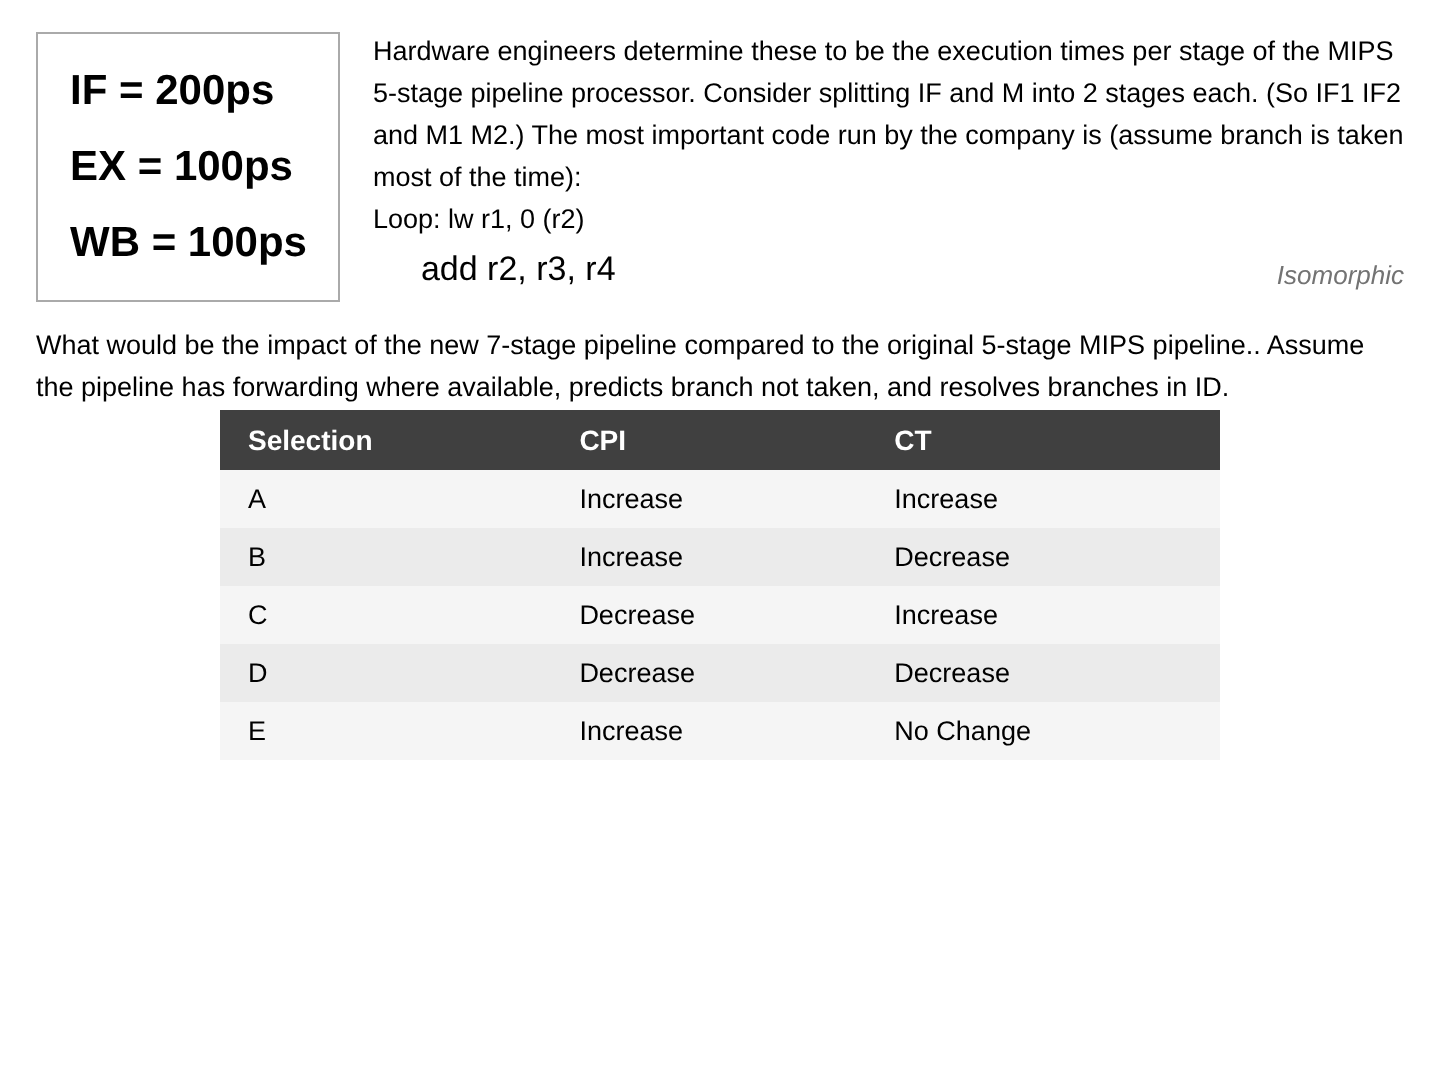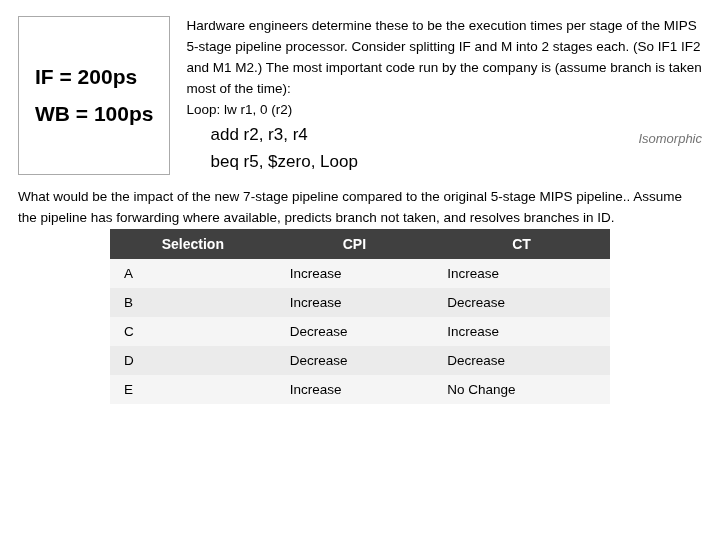--- a/index.html
+++ b/index.html
@@ -59,21 +59,21 @@
       width: 100%;
     }
 
     thead tr {
       background: #404040;
       color: #fff;
     }
 
     thead th {
       padding: 7px 14px;
-      text-align: center;
+      text-align: left;
       font-size: 14px;
       font-weight: bold;
     }
 
     tbody tr {
       background: #f5f5f5;
     }
 
     tbody tr:nth-child(even) {
       background: #ebebeb;
@@ -86,49 +86,49 @@
     }
 
     .code-block {
       margin-left: 24px;
       line-height: 1.6;
       font-size: 17px;
     }
 
     .inline-row {
       display: flex;
-      align-items: center;
+      align-items: flex-end;
       gap: 24px;
     }
 
     .loop-text {
       flex: 1;
     }
   </style>
 </head>
 <body>
 
 <div class="page">
 
   <div class="top-section">
 
     <div class="stage-box">
       <span>IF = 200ps</span>
+      <span>EX = 100ps</span>
       <span>WB = 100ps</span>
     </div>
 
     <div class="right-text">
       <span>Hardware engineers determine these to be the execution times per stage of the MIPS 5-stage pipeline processor. Consider splitting IF and M into 2 stages each.  (So IF1 IF2 and M1 M2.)  The most important code run by the company is (assume branch is taken most of the time):</span>
       <br>
       <div class="inline-row">
         <div class="loop-text">
           <span>Loop: lw r1, 0 (r2)</span>
           <div class="code-block">
             <div>add r2, r3, r4</div>
-            <div>beq r5, $zero, Loop</div>
           </div>
         </div>
         <div style="font-style:italic; color:#737373; font-size:13px; padding-top:4px; white-space:nowrap;">Isomorphic</div>
       </div>
     </div>
 
   </div>
 
   <div class="bottom-text">What would be the impact of the new 7-stage pipeline compared to the original 5-stage MIPS pipeline..  Assume the pipeline has forwarding where available, predicts branch not taken, and resolves branches in ID.</div>
 

